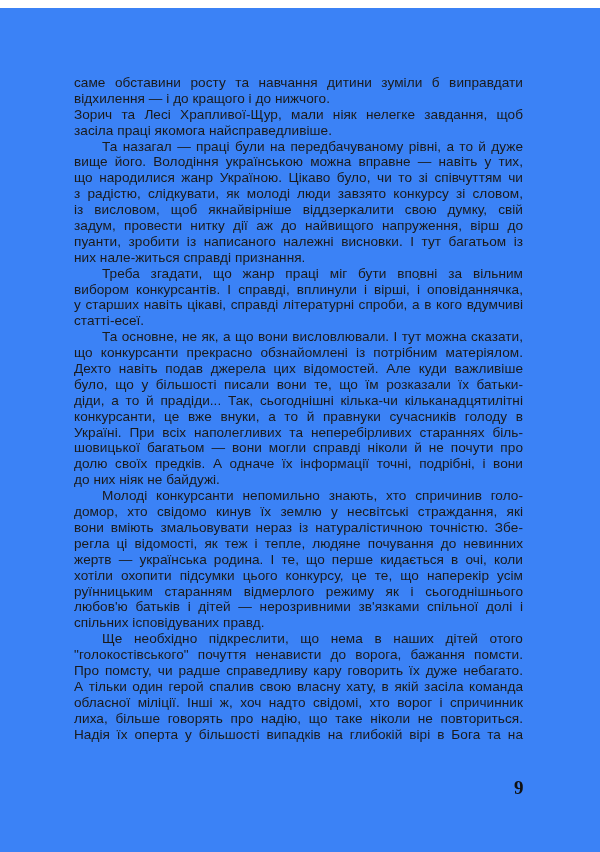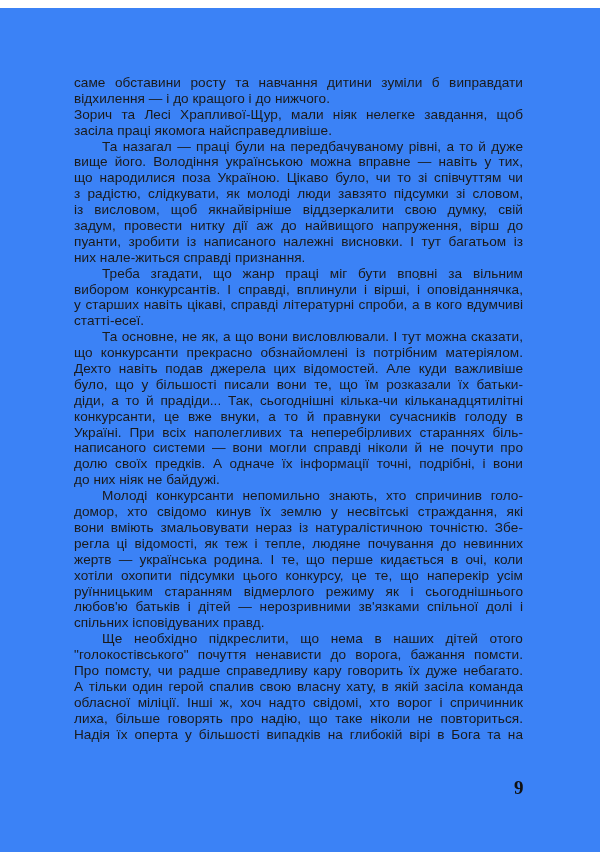--- a/index.html
+++ b/index.html
@@ -67,42 +67,42 @@
         <span class="line">саме обставини росту та навчання дитини зуміли б виправдати</span>
         <span class="line last">відхилення — і до кращого і до нижчого.</span>
       </div>
       <div>
         <span class="line">Зорич та Лесі Храпливої-Щур, мали ніяк нелегке завдання, щоб</span>
         <span class="line last">засіла праці якомога найсправедливіше.</span>
       </div>
       <div>
         <span class="line indent">Та назагал — праці були на передбачуваному рівні, а то й дуже</span>
         <span class="line">вище його. Володіння українською можна вправне — навіть у тих,</span>
-        <span class="line">що народилися поза Україною. Цікаво було, чи то зі співчуттям чи</span>
-        <span class="line">з радістю, слідкувати, як молоді люди завзято підсумки зі словом,</span>
+        <span class="line">що народилися жанр Україною. Цікаво було, чи то зі співчуттям чи</span>
+        <span class="line">з радістю, слідкувати, як молоді люди завзято конкурсу зі словом,</span>
         <span class="line">із висловом, щоб якнайвірніше віддзеркалити свою думку, свій</span>
         <span class="line">задум, провести нитку дії аж до найвищого напруження, вірш до</span>
         <span class="line">пуанти, зробити із написаного належні висновки. І тут багатьом із</span>
         <span class="line last">них нале-житься справді признання.</span>
       </div>
       <div>
         <span class="line indent">Треба згадати, що жанр праці міг бути вповні за вільним</span>
         <span class="line">вибором конкурсантів. І справді, вплинули і вірші, і оповіданнячка,</span>
         <span class="line">у старших навіть цікаві, справді літературні спроби, а в кого вдумчиві</span>
         <span class="line last">статті-есеї.</span>
       </div>
       <div>
         <span class="line indent">Та основне, не як, а що вони висловлювали. І тут можна сказати,</span>
         <span class="line">що конкурсанти прекрасно обзнайомлені із потрібним матеріялом.</span>
         <span class="line">Дехто навіть подав джерела цих відомостей. Але куди важливіше</span>
         <span class="line">було, що у більшості писали вони те, що їм розказали їх батьки-</span>
         <span class="line">діди, а то й прадіди... Так, сьогоднішні кілька-чи кільканадцятилітні</span>
         <span class="line">конкурсанти, це вже внуки, а то й правнуки сучасників голоду в</span>
         <span class="line">Україні. При всіх наполегливих та неперебірливих стараннях біль-</span>
-        <span class="line">написаного системи — вони могли справді ніколи й не почути про</span>
+        <span class="line">шовицької багатьом — вони могли справді ніколи й не почути про</span>
         <span class="line">долю своїх предків. А одначе їх  інформації точні, подрібні, і вони</span>
         <span class="line last">до них ніяк не байдужі.</span>
       </div>
       <div>
         <span class="line indent">Молоді конкурсанти непомильно знають, хто спричинив голо-</span>
         <span class="line">домор, хто свідомо кинув їх землю у несвітські страждання, які</span>
         <span class="line">вони вміють змальовувати нераз із натуралістичною точністю. Збе-</span>
         <span class="line">регла ці відомості, як теж і тепле, людяне почування до невинних</span>
         <span class="line">жертв — українська родина. І те, що перше кидається в очі, коли</span>
         <span class="line">хотіли охопити підсумки цього конкурсу, це те, що наперекір усім</span>

